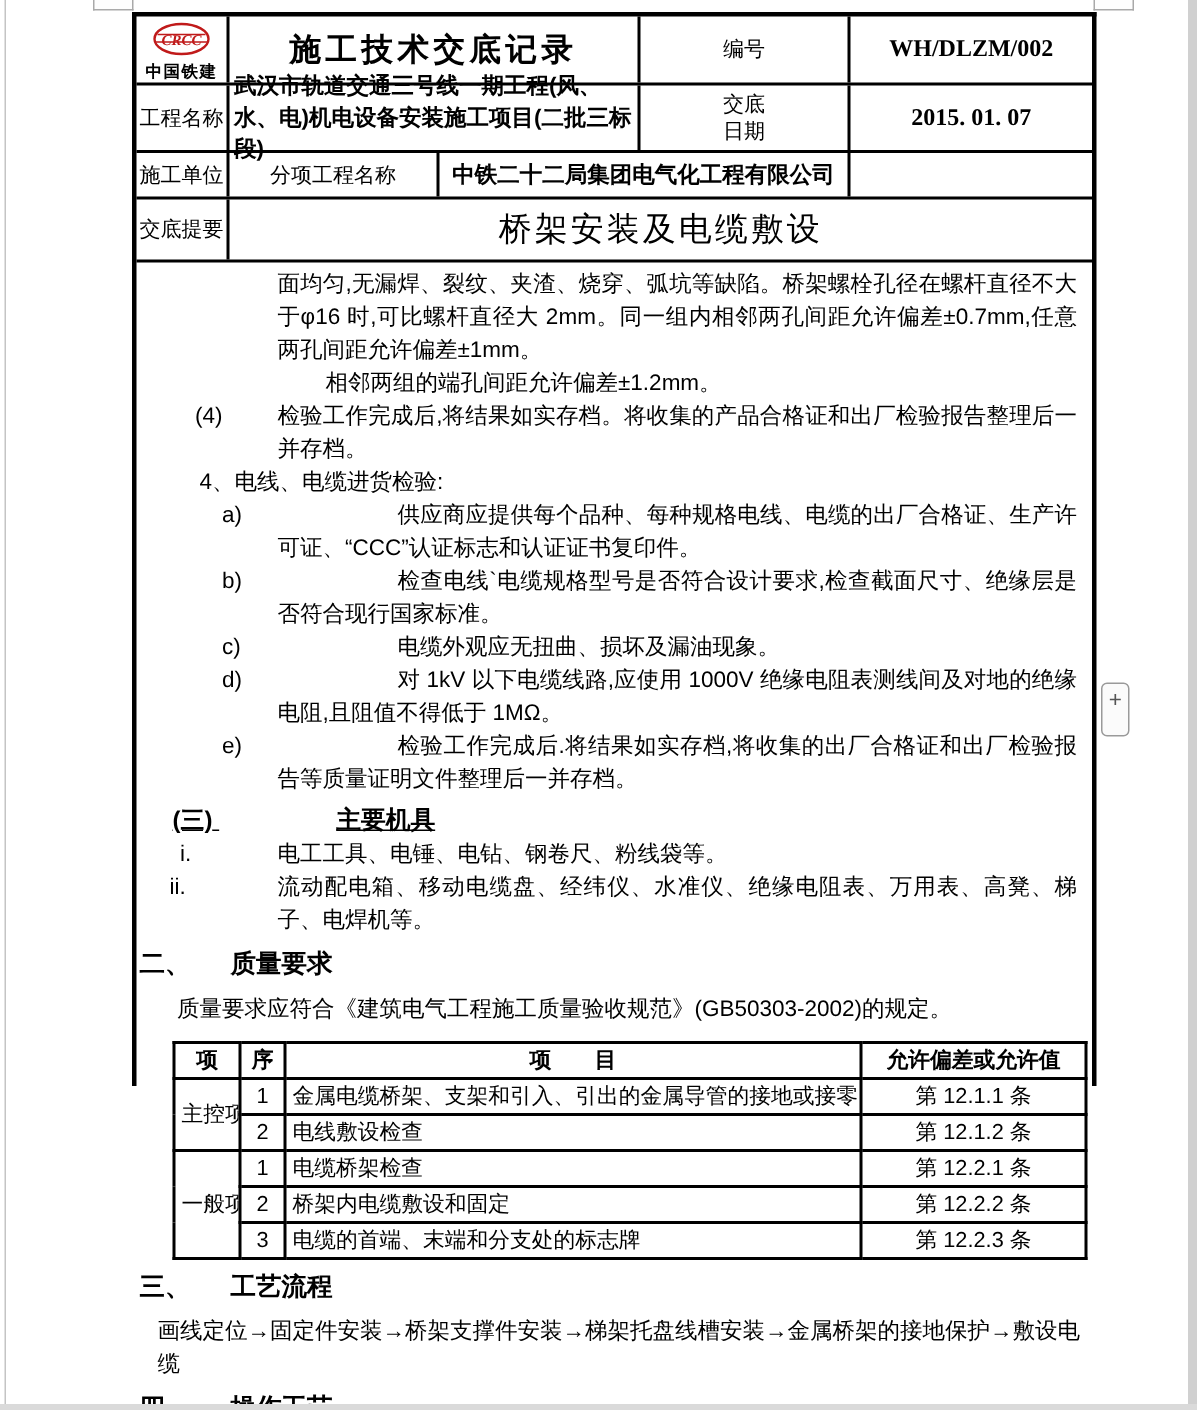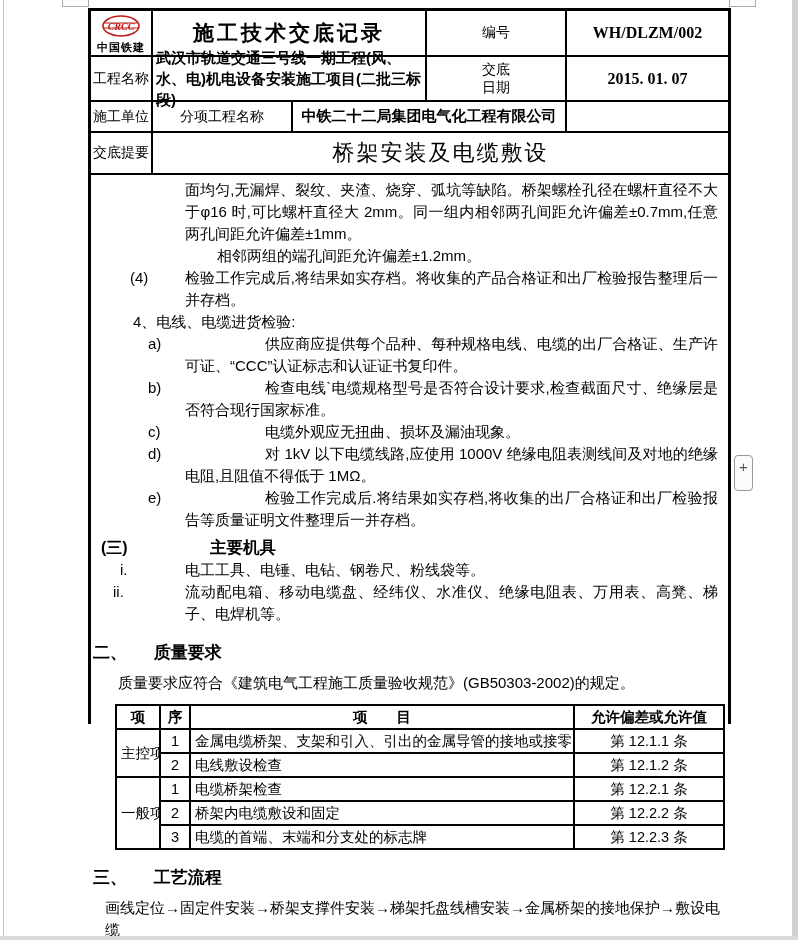--- a/index.html
+++ b/index.html
@@ -45,23 +45,23 @@
               text-align:justify; }
   .p1 { margin:0 2px 0 94px; }
   .p2 { margin:0 0 0 126px; }
   .li { position:relative; padding-left:94px; margin-right:2px; }
   .li .mk { position:absolute; text-indent:0; }
   .mk4  { left:39px; }
   .mkL  { left:57px; }
   .mkI1 { left:29px; } .mkI2 { left:22px; }
   .ind  { text-indent:80px; }
   .sec4 { margin-left:42px; }
-  .sec3-row { margin-top:5px; margin-left:10px; font-weight:bold; font-size:16px; }
+  .sec3-row { margin-top:5px; margin-left:24px; font-weight:bold; font-size:16px;text-decoration:underline; }
   .sec3-row .t { margin-left:78px; font-size:16.5px; }
-  .h2 { margin-top:17px; margin-left:2px; font-weight:bold; font-size:17px; }
+  .h2 { margin-top:7px; margin-left:2px; font-weight:bold; font-size:17px; }
   .h2 .t { margin-left:22px; }
   .note { margin:8px 0 0 27px; }
   .flow { margin:8px 0 0 14px; }
 
   
   table.q { border-collapse:collapse; margin:10px 0 0 24px; width:608px;
             font-size:14.5px; table-layout:fixed; }
   table.q td { border:2px solid #000; height:22px; padding:0 4px; text-align:center;
                overflow:hidden; white-space:nowrap; }
   table.q td.item { text-align:left; }

